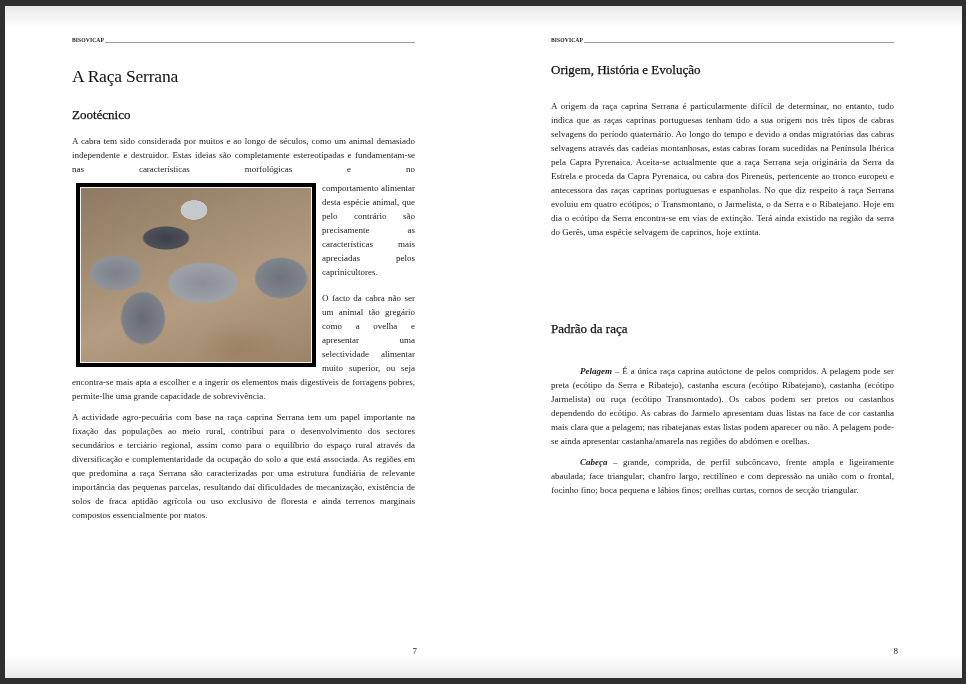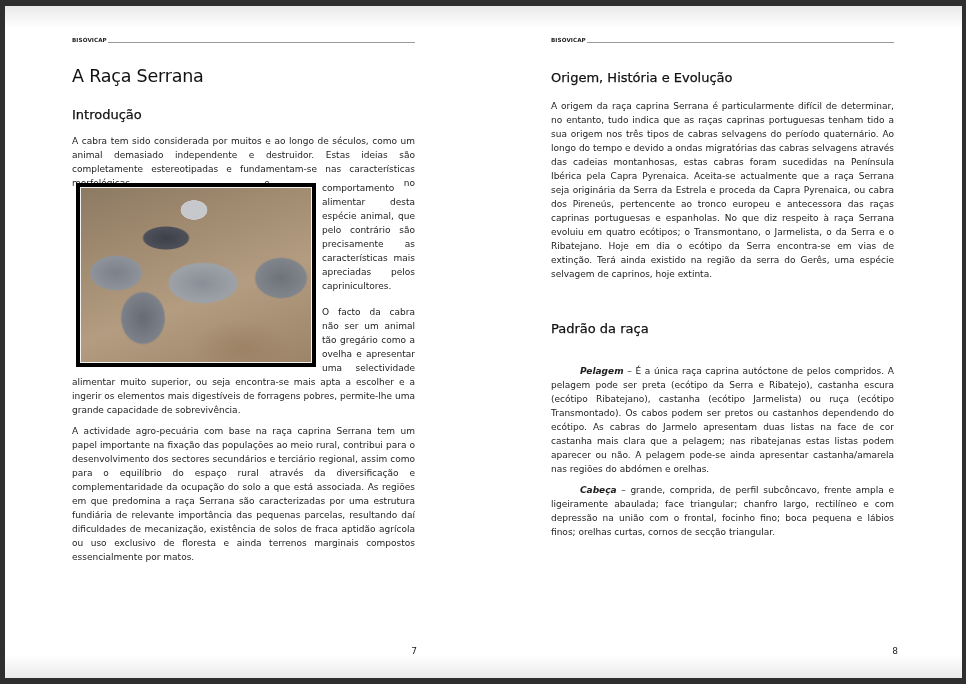--- a/index.html
+++ b/index.html
@@ -8,21 +8,21 @@
     background: #2f2f2f;
     font-family: "DejaVu Sans", sans-serif;
     color: #1a1a1a;
     position: relative;
   }
   .spread {
     position: absolute; left: 5px; top: 6px; width: 957px; height: 672px;
     background: linear-gradient(to bottom, #e9e9e9 0px, #ffffff 22px, #ffffff 648px, #ececec 672px);
   }
   .page {
-    position: absolute; top: 0; height: 672px;
+    position: absolute; top: 0; height: 672px; font-family: Liberation Serif, serif;
   }
   .page.left { left: 67px; width: 343px; }
   .page.right { left: 546px; width: 343px; }
 
   .running-head {
     position: absolute; top: 30px; left: 0; width: 343px;
     display: flex; align-items: flex-end;
     font-size: 5.6px; font-weight: bold; letter-spacing: 0.1px; color: #222;
   }
   .running-head .rule {
@@ -72,41 +72,41 @@
   }
   .float-text p { margin: 0; }
   .float-text p + p { margin-top: 12px; }
 
   .page-number {
     position: absolute; top: 640px; font-size: 9px; color: #1c1c1c;
   }
   .page.left .page-number { right: -2px; }
   .page.right .page-number { right: -4px; }
 
-  .origem-h { top: 64px; }
+  .origem-h { top: 56px; }
   .origem-p { top: 93px; }
   .padrao-h { top: 315px; }
   .padrao-p { top: 344px; }
   .indent { text-indent: 29px; }
   .term { font-style: italic; font-weight: bold; }
   .gap { height: 7px; }
 </style>
 </head>
 <body>
 
 <div class="spread">
 
   <div class="page left">
     <div class="running-head">
       <span>BISOVICAP</span>
       <span class="rule"></span>
     </div>
 
     <h1 class="title">A Raça Serrana</h1>
-    <h2 class="section" style="top:101px;">Introdução</h2>
+    <h2 class="section" style="top:101px;">Zootécnico</h2>
 
     <div class="block body-text intro-p1">
       <p style="text-align-last: justify;">A cabra tem sido considerada por muitos e ao longo de séculos, como um animal demasiado independente e destruidor. Estas ideias são completamente estereotipadas e fundamentam-se nas características morfológicas e no</p>
     </div>
 
     <div class="float-wrap body-text">
       <div class="photo-frame">
         <div class="photo-inner" role="img" aria-label="Photo of a herd of grey long-haired Serrana goats on brown earth"></div>
       </div>
       <div class="float-text">

